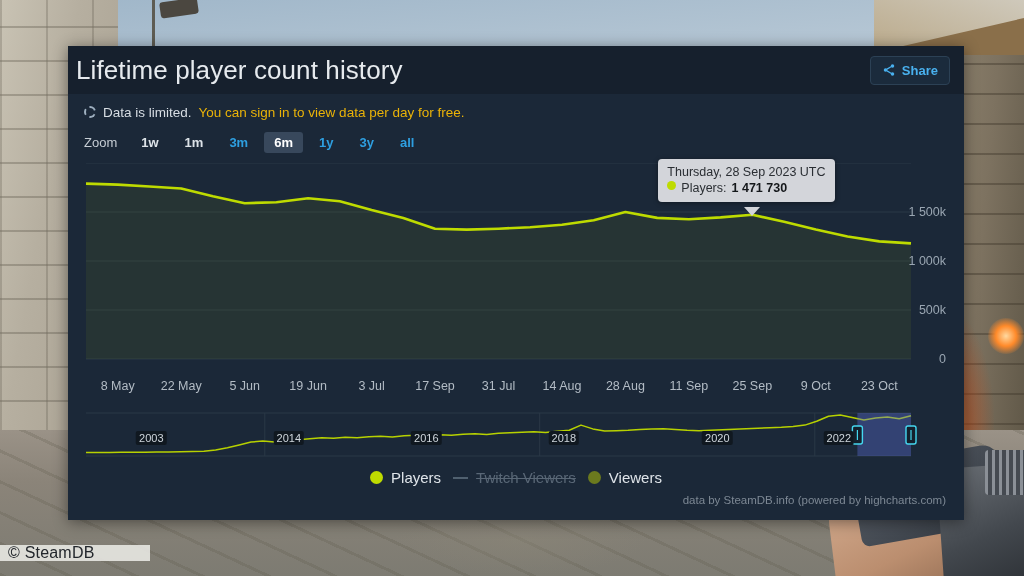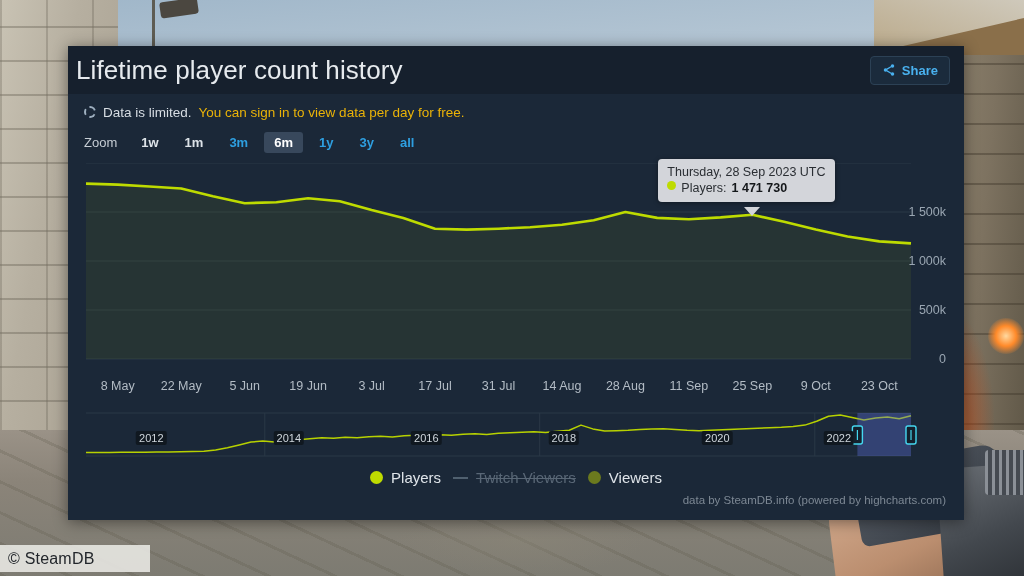--- a/index.html
+++ b/index.html
@@ -50,21 +50,21 @@
   .gun{position:absolute;left:940px;top:465px;width:120px;height:115px;
         background:linear-gradient(160deg,#6a6f75 0%,#43484e 55%,#2b2f34 100%);
         border-radius:8px;transform:rotate(-4deg);}
   .gun2{position:absolute;left:985px;top:450px;width:50px;height:45px;
         background:repeating-linear-gradient(90deg,#8b9097 0 3px,#454a51 3px 7px);
         border-radius:4px;}
   .muzzle{position:absolute;right:0;top:318px;width:36px;height:36px;border-radius:50%;
         background:radial-gradient(circle,#ffd9a0 0%,#ff8a2a 40%,rgba(255,90,20,0) 75%);}
 
   
-  #watermark{position:absolute;left:0;top:545px;width:150px;height:27px;
+  #watermark{position:absolute;left:0;top:545px;width:150px;height:16px;
         background:rgba(236,236,232,.86);display:flex;align-items:center;
         padding-left:8px;box-sizing:border-box;}
   #watermark span{color:#22262b;font-size:16px;letter-spacing:.2px;}
 
   
   #panel{position:absolute;left:68px;top:46px;width:896px;height:474px;
         background:#1b2838;box-shadow:0 2px 14px rgba(0,0,0,.45);}
   #panel-header{height:48px;background:#16202d;display:flex;align-items:center;
         justify-content:space-between;padding:0 14px 0 8px;box-sizing:border-box;}
   #panel-title{color:#e6eaee;font-size:26px;font-weight:400;letter-spacing:.1px;
@@ -207,21 +207,21 @@
     </div>
     <div id="ttail" style="left: 676.346px; top: 44px;"></div>
   </div>
 
   <div id="xaxis">
       <div class="xlab" style="left: 49.7px;">8 May</div>
       <div class="xlab" style="left: 113.2px;">22 May</div>
       <div class="xlab" style="left: 176.7px;">5 Jun</div>
       <div class="xlab" style="left: 240.1px;">19 Jun</div>
       <div class="xlab" style="left: 303.6px;">3 Jul</div>
-      <div class="xlab" style="left: 367px;">17 Jul</div>
+      <div class="xlab" style="left: 367px;">17 Sep</div>
       <div class="xlab" style="left: 430.5px;">31 Jul</div>
       <div class="xlab" style="left: 494px;">14 Aug</div>
       <div class="xlab" style="left: 557.4px;">28 Aug</div>
       <div class="xlab" style="left: 620.9px;">11 Sep</div>
       <div class="xlab" style="left: 684.3px;">25 Sep</div>
       <div class="xlab" style="left: 747.8px;">9 Oct</div>
       <div class="xlab" style="left: 811.3px;">23 Oct</div>
     </div>
 
   <div id="nav">
@@ -232,21 +232,21 @@
         <line x1="471.7" y1="6" x2="471.7" y2="49" stroke="#2a3847" stroke-width="1"></line>
         <line x1="746.8" y1="6" x2="746.8" y2="49" stroke="#2a3847" stroke-width="1"></line>
         <path d="M18.0,45.5 L29.8,45.4 L41.6,45.4 L53.4,45.3 L65.1,45.2 L76.9,45.2 L88.7,45.1 L100.5,45.0 L112.3,44.8 L124.1,44.6 L135.9,44.2 L147.6,43.0 L159.4,40.7 L171.2,37.9 L183.0,35.1 L194.8,34.1 L206.6,34.9 L218.4,33.8 L230.1,32.8 L241.9,31.8 L253.7,30.8 L265.5,31.3 L277.3,30.3 L289.1,30.8 L300.9,29.8 L312.6,29.3 L324.4,30.0 L336.2,28.8 L348.0,28.3 L359.8,28.5 L371.6,27.8 L383.4,28.3 L395.1,27.3 L406.9,26.7 L418.7,27.5 L430.5,26.2 L442.3,25.7 L454.1,25.2 L465.9,24.7 L477.6,25.5 L489.4,24.2 L501.2,23.2 L513.0,18.1 L524.8,21.9 L536.6,24.0 L548.4,23.7 L560.1,23.2 L571.9,22.4 L583.7,21.9 L595.5,21.7 L607.3,22.4 L619.1,23.2 L630.9,23.7 L642.6,23.2 L654.4,22.7 L666.2,22.2 L678.0,21.7 L689.8,21.2 L701.6,20.7 L713.4,20.2 L725.1,19.4 L736.9,18.1 L748.7,14.3 L760.5,9.3 L772.3,8.0 L784.1,10.5 L795.9,13.1 L807.6,11.0 L819.4,10.0 L831.2,11.8 L843.0,8.8 " fill="none" stroke="#b7d100" stroke-width="1.5" stroke-linejoin="round"></path>
         <rect x="789.4" y="6" width="53.6" height="43" fill="rgba(92,110,214,0.38)"></rect>
         <rect x="784.4" y="19" width="10" height="18" rx="2" ry="2" fill="#14202c" stroke="#45d8f0" stroke-width="1.4"></rect>
         <line x1="789.4" y1="23" x2="789.4" y2="33" stroke="#45d8f0" stroke-width="1.2"></line>
         <rect x="838.0" y="19" width="10" height="18" rx="2" ry="2" fill="#14202c" stroke="#45d8f0" stroke-width="1.4"></rect>
         <line x1="843.0" y1="23" x2="843.0" y2="33" stroke="#45d8f0" stroke-width="1.2"></line>
       </svg>
     <div id="navlabels">
-        <div class="ylabnav" style="left: 83.3px; top: 24px;">2012</div>
+        <div class="ylabnav" style="left: 83.3px; top: 24px;">2003</div>
         <div class="ylabnav" style="left: 220.8px; top: 24px;">2014</div>
         <div class="ylabnav" style="left: 358.3px; top: 24px;">2016</div>
         <div class="ylabnav" style="left: 495.8px; top: 24px;">2018</div>
         <div class="ylabnav" style="left: 633.3px; top: 24px; margin-left: 16px;">2020</div>
         <div class="ylabnav" style="left: 770.8px; top: 24px;">2022</div>
       </div>
   </div>
 
   <div id="legend">
     <div class="lg">

